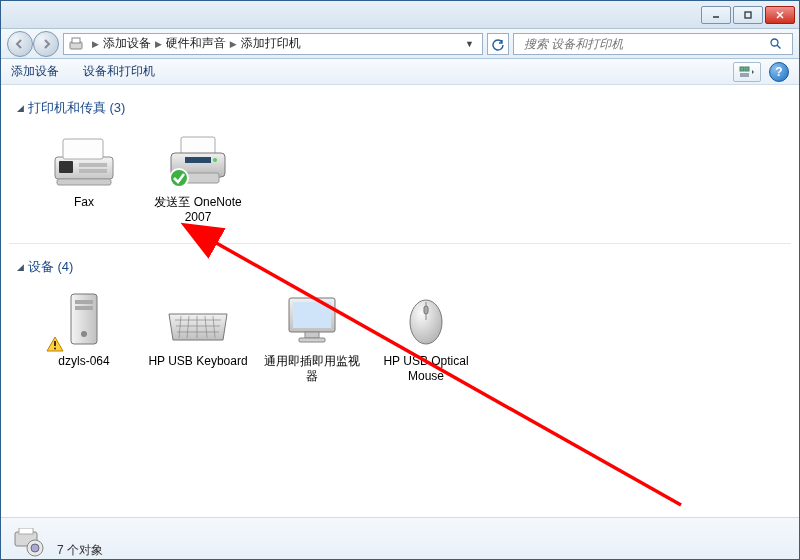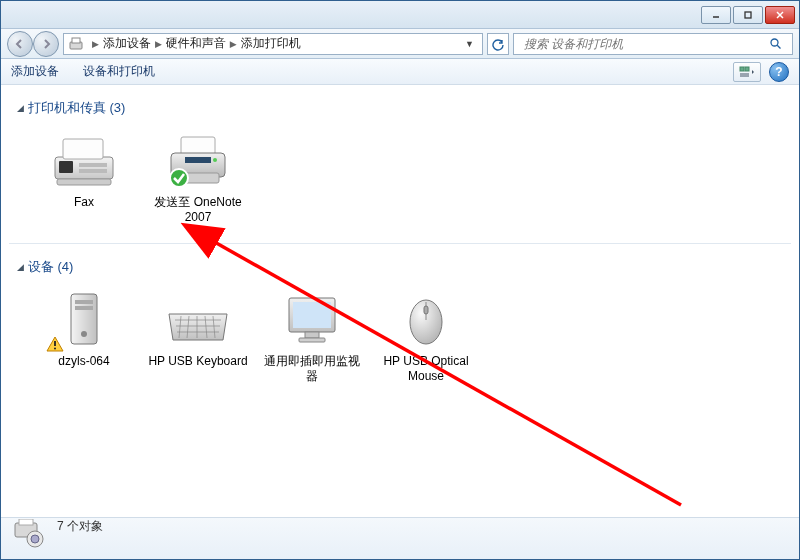--- a/index.html
+++ b/index.html
@@ -26,21 +26,21 @@
   .view-btn { width:28px; height:20px; border:1px solid #a8bccf; background:linear-gradient(#fdfefe,#e6eef6); border-radius:2px; display:flex; align-items:center; justify-content:center; font-size:10px; color:#456;}
   .help-btn { width:20px; height:20px; border-radius:50%; background:radial-gradient(circle at 30% 30%,#88c0f0,#2070c0); color:#fff; display:flex; align-items:center; justify-content:center; font-weight:bold; font-size:12px; border:1px solid #1858a0;}
   .content { position:relative; height:calc(100% - 28px - 30px - 32px - 42px); overflow:auto; padding:10px 8px;}
   .group-header { font-size:13px; color:#1a4a8a; padding:4px 8px 8px 8px; display:flex; align-items:center; gap:4px;}
   .group-header .arrow { font-size:9px; color:#456;}
   .items { display:flex; flex-wrap:wrap; gap:4px; padding-left:20px; margin-bottom:14px;}
   .item { width:110px; display:flex; flex-direction:column; align-items:center; text-align:center; font-size:12px; color:#000000; padding:4px; cursor:pointer;}
   .item .thumb { width:72px; height:62px; display:flex; align-items:center; justify-content:center; margin-bottom:4px; position:relative;}
   .item .lbl { line-height:1.25; word-break:break-word;}
   .divider { height:1px; background:#e0e8f0; margin:2px 0 10px 0;}
-  .statusbar { position:absolute; bottom:0; left:0; right:0; height:42px; border-top:1px solid #d0dce8; background:linear-gradient(#f4f8fc,#e8f0f8); display:flex; align-items:flex-start; padding:0 10px; gap:10px; font-size:12px; color:#333;}
+  .statusbar { position:absolute; bottom:0; left:0; right:0; height:42px; border-top:1px solid #d0dce8; background:linear-gradient(#f4f8fc,#e8f0f8); display:flex; align-items:flex-end; padding:0 10px; gap:10px; font-size:12px; color:#333;}
   .statusbar .sb-icon { width:36px; height:32px; display:flex; align-items:center; justify-content:center;}
   .arrow-line { position:absolute; pointer-events:none;}
   .warn-badge { position:absolute; bottom:-2px; left:-2px; width:18px; height:16px;}
   .check-badge { position:absolute; bottom:2px; left:6px; width:22px; height:22px;}
   svg { display:block; }
 </style>
 </head>
 <body>
 
 <div class="window">

